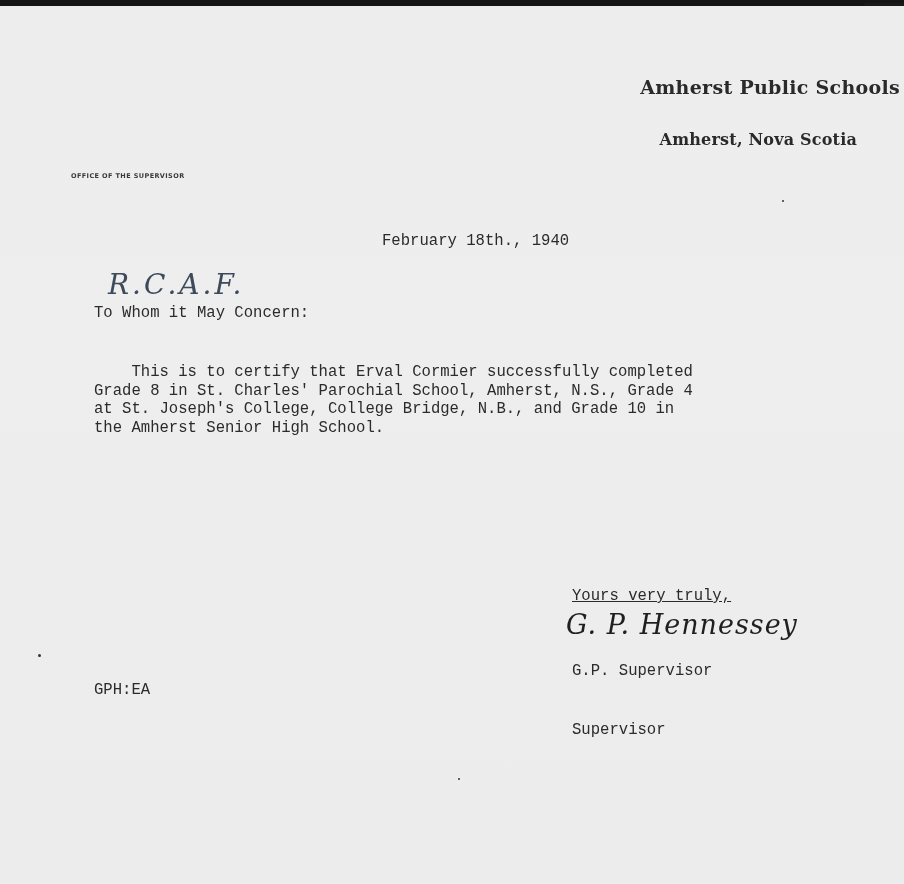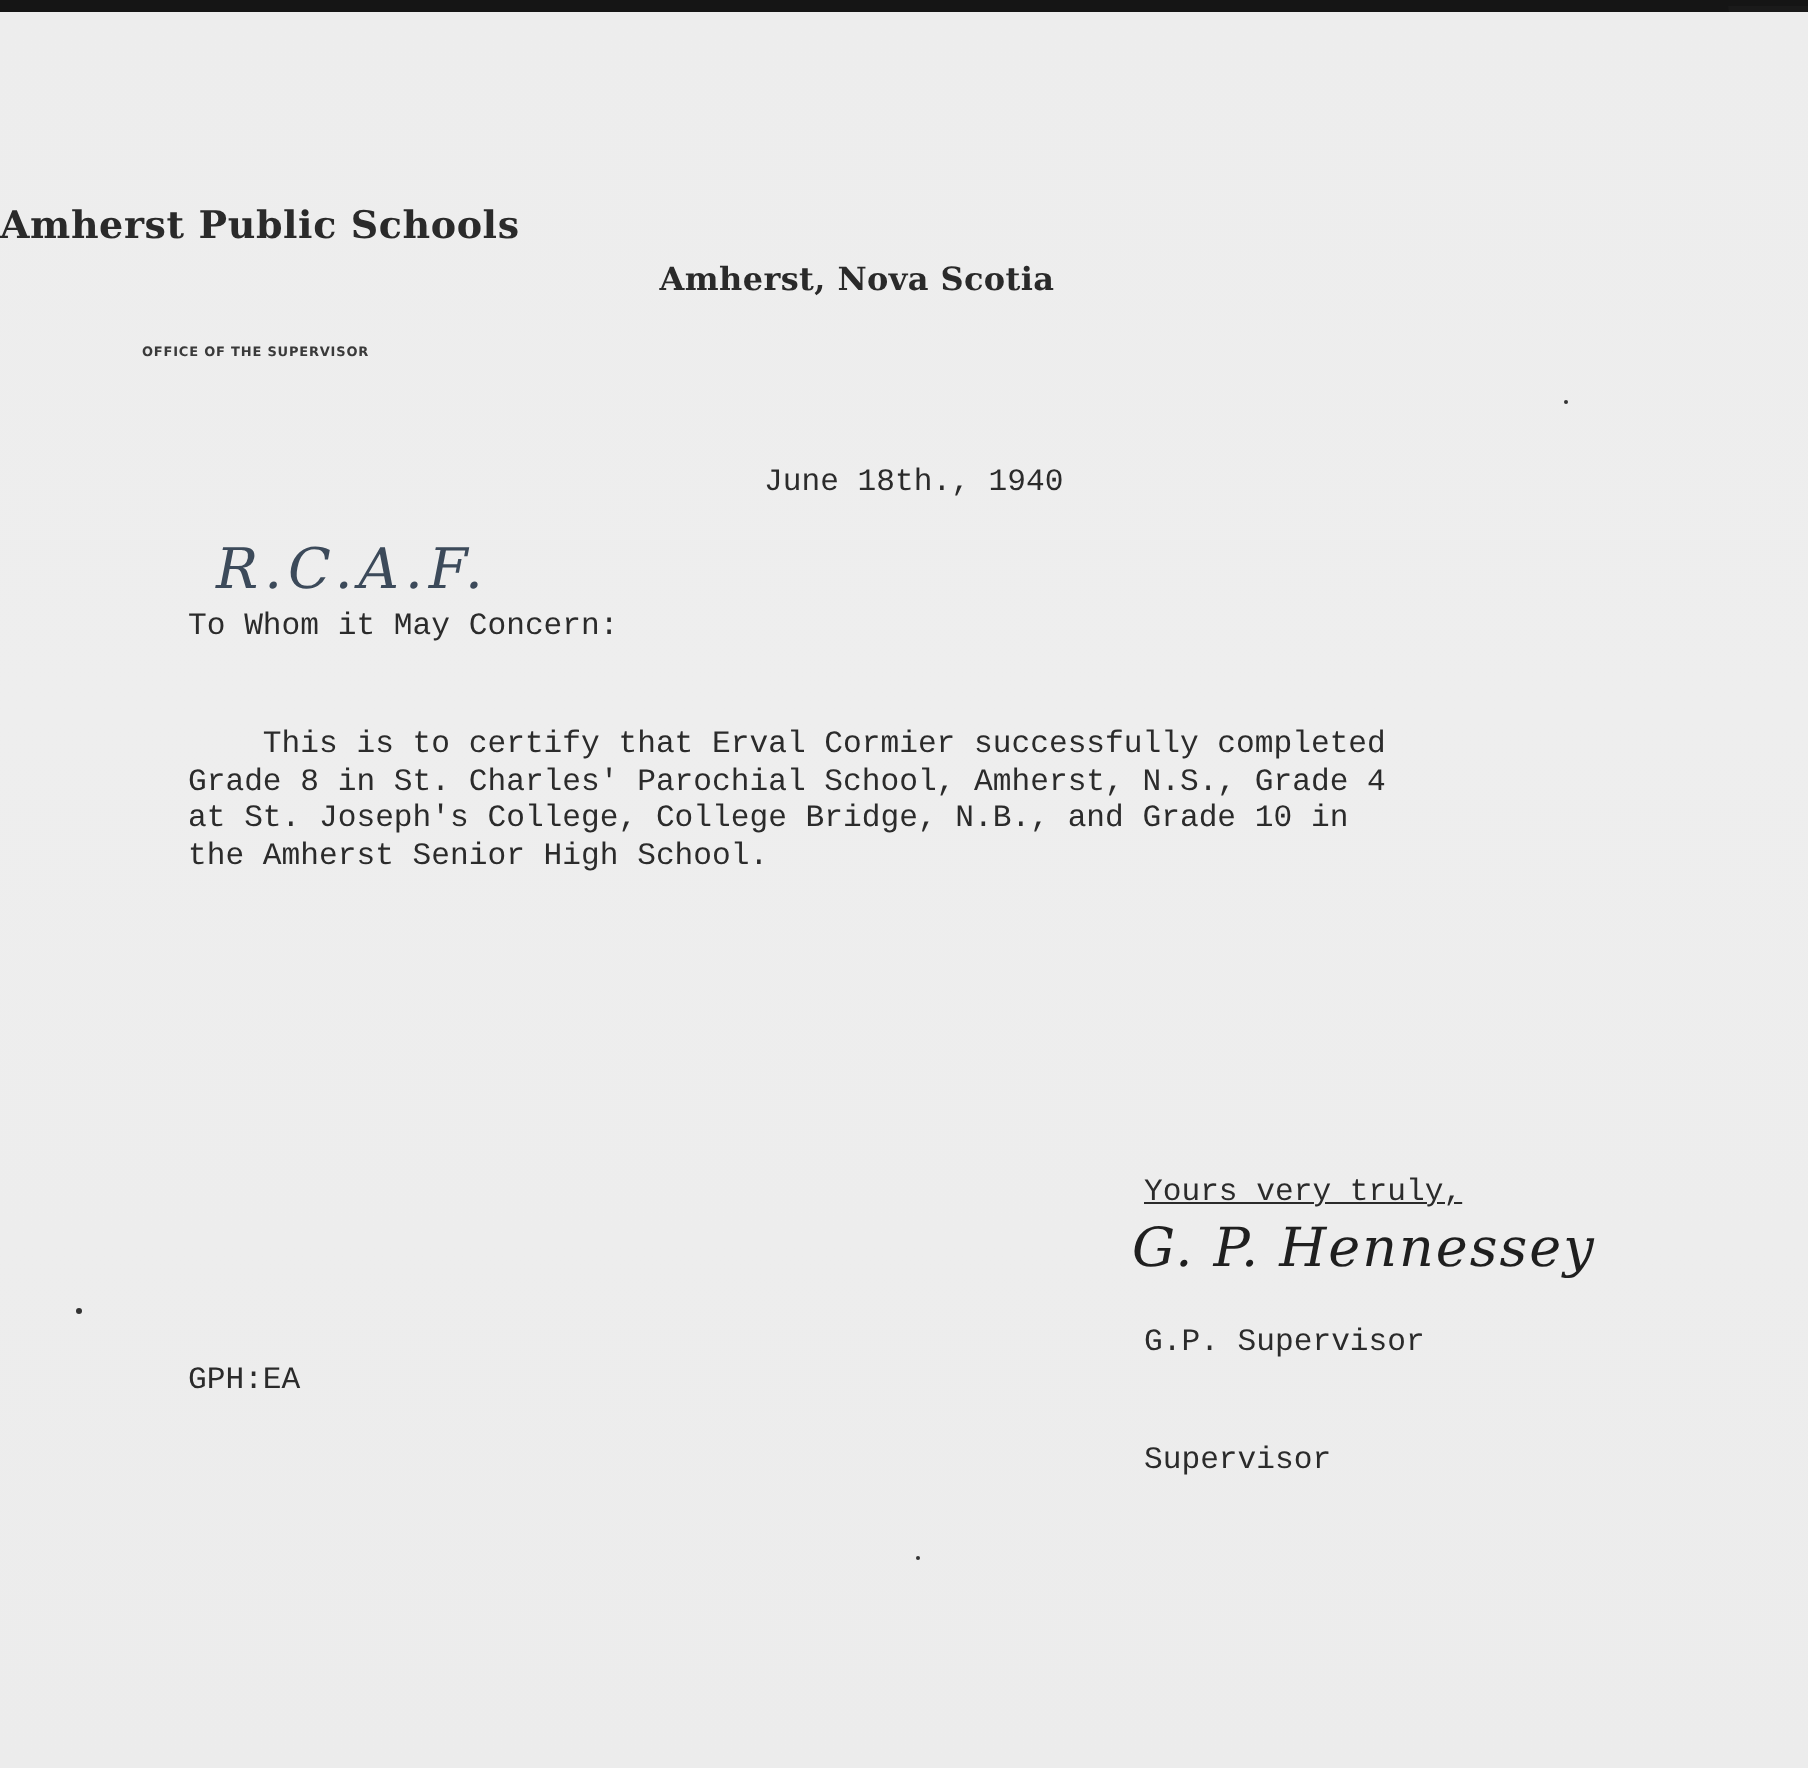--- a/index.html
+++ b/index.html
@@ -36,34 +36,34 @@
       left: 0;
       top: 6px;
       width: 904px;
       height: 878px;
       background: linear-gradient(180deg, #ededed 0%, #eeeeee 40%, #ececec 100%);
     }
     .letterhead-name {
       position: absolute;
       left: 0;
       width: 900px;
-      top: 96px;
-      text-align: left;
+      top: 70px;
+      text-align: right;
       font-family: "DejaVu Serif", serif;
       font-weight: bold;
       font-size: 19px;
       color: #2a2a2a;
       letter-spacing: 0.3px;
     }
     .letterhead-city {
       position: absolute;
       left: 0;
       width: 857px;
       top: 124px;
-      text-align: center;
+      text-align: right;
       font-family: "DejaVu Serif", serif;
       font-weight: bold;
       font-size: 16px;
       color: #2a2a2a;
       letter-spacing: 0.2px;
     }
     .office-label {
       position: absolute;
       left: 71px;
       top: 166px;
@@ -121,21 +121,21 @@
 </head>
 <body>
 
 <div class="top-edge"></div>
 
 <div class="page">
   <div class="letterhead-name">Amherst Public Schools</div>
   <div class="letterhead-city">Amherst, Nova Scotia</div>
   <div class="office-label">OFFICE OF THE SUPERVISOR</div>
 
-  <div class="typed date">June 18th., 1940</div>
+  <div class="typed date">February 18th., 1940</div>
   <div class="handwritten-annotation">R.C.A.F.</div>
   <div class="typed salutation">To Whom it May Concern:</div>
 
   <div class="typed para1">    This is to certify that Erval Cormier successfully completed
 Grade 8 in St. Charles' Parochial School, Amherst, N.S., Grade 4
 at St. Joseph's College, College Bridge, N.B., and Grade 10 in
 the Amherst Senior High School.</div>
 
   <div class="typed closing">Yours very truly,</div>
   <div class="signature">G. P. Hennessey</div>

